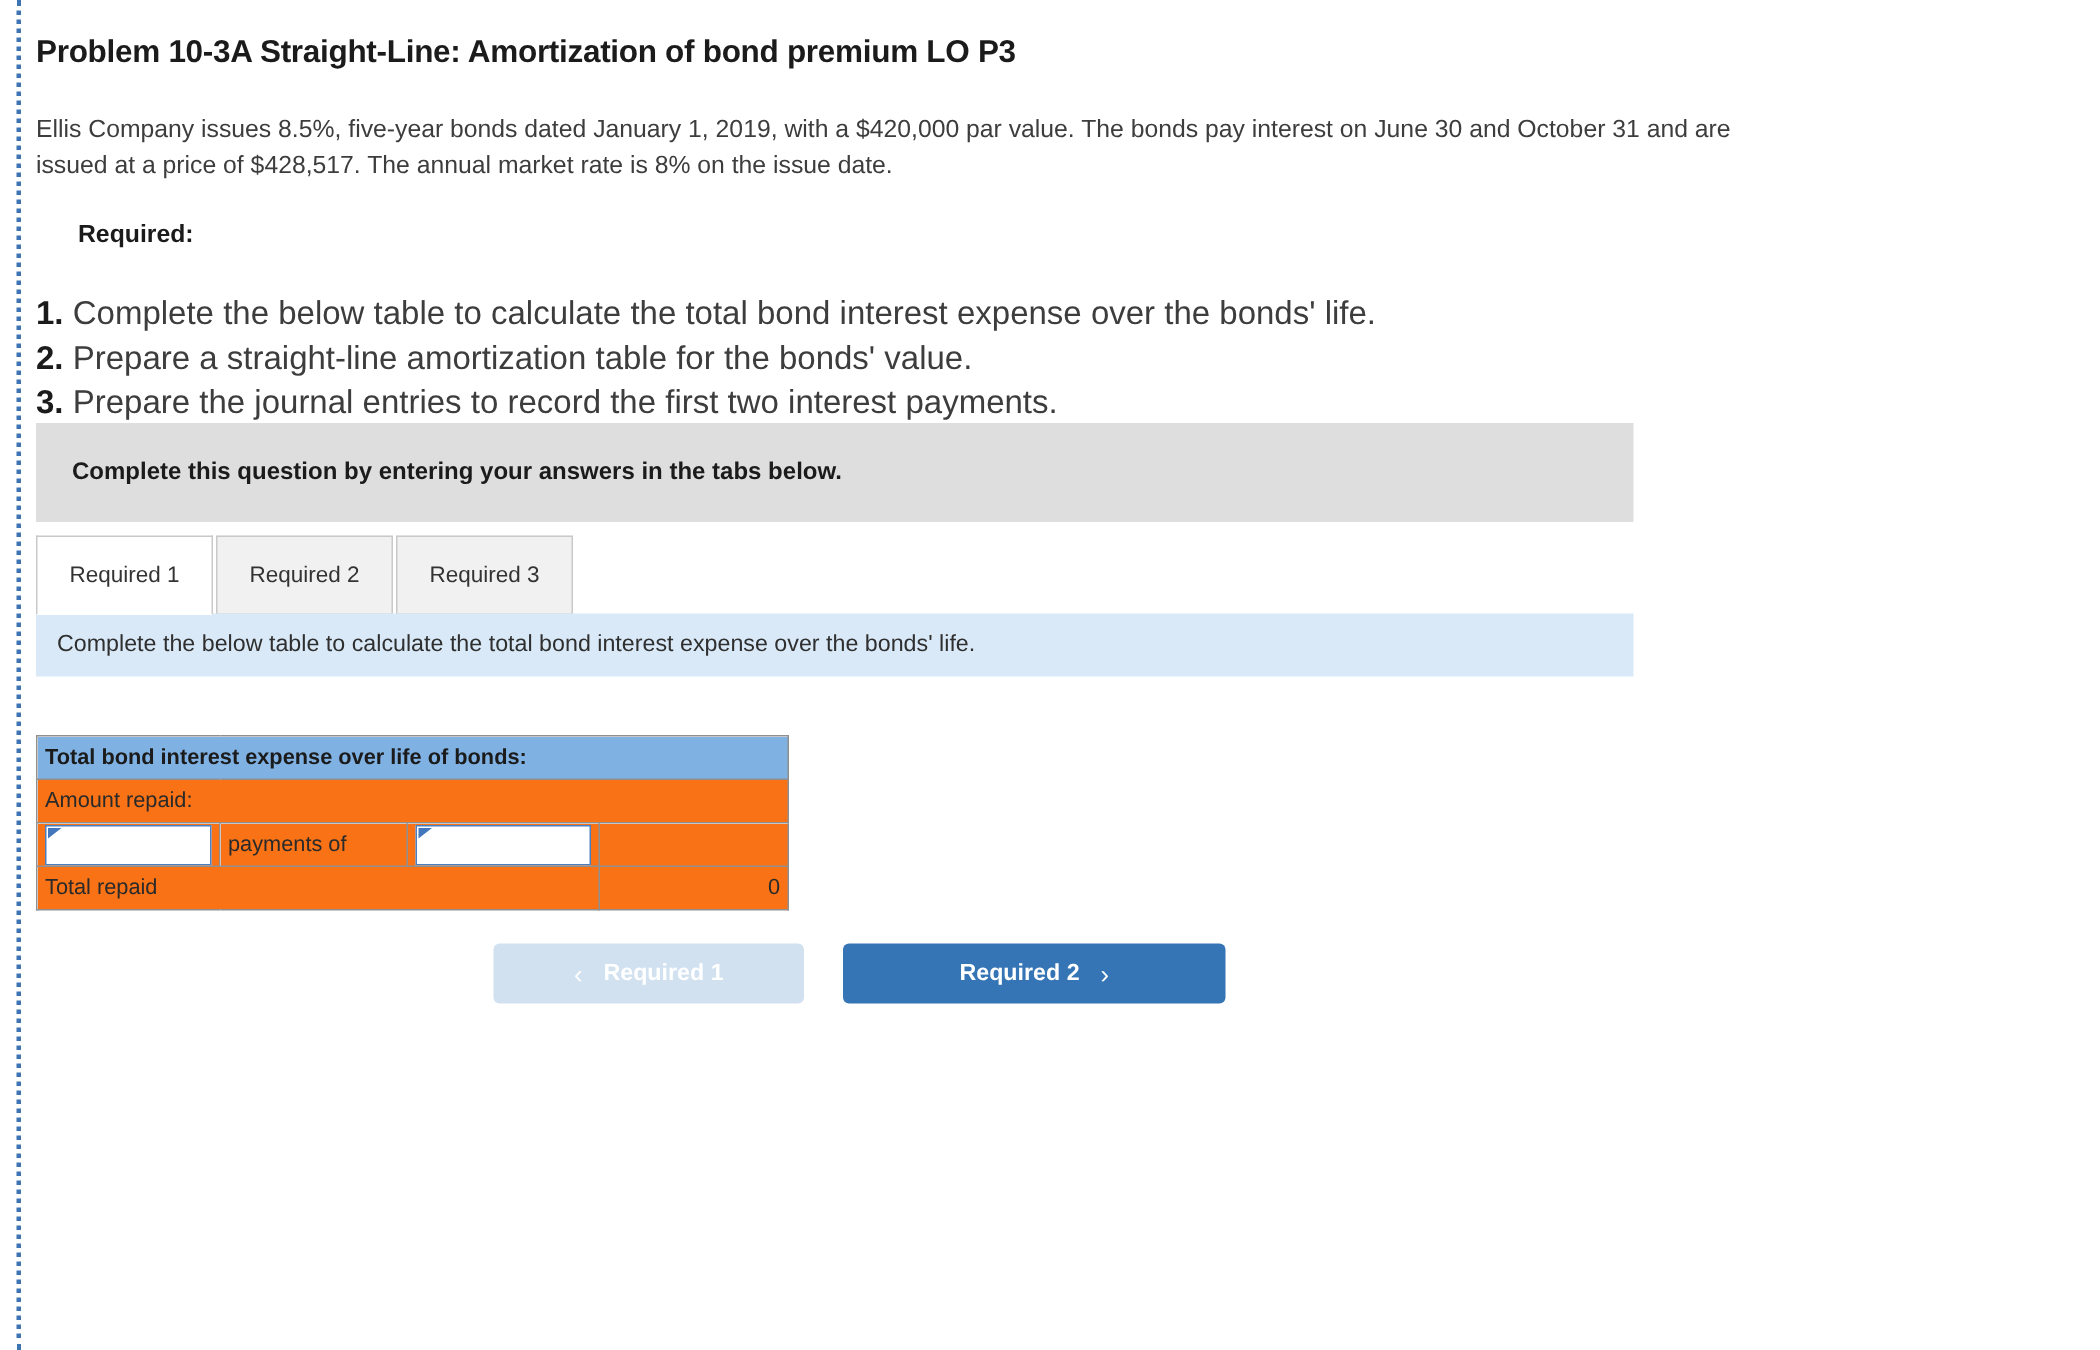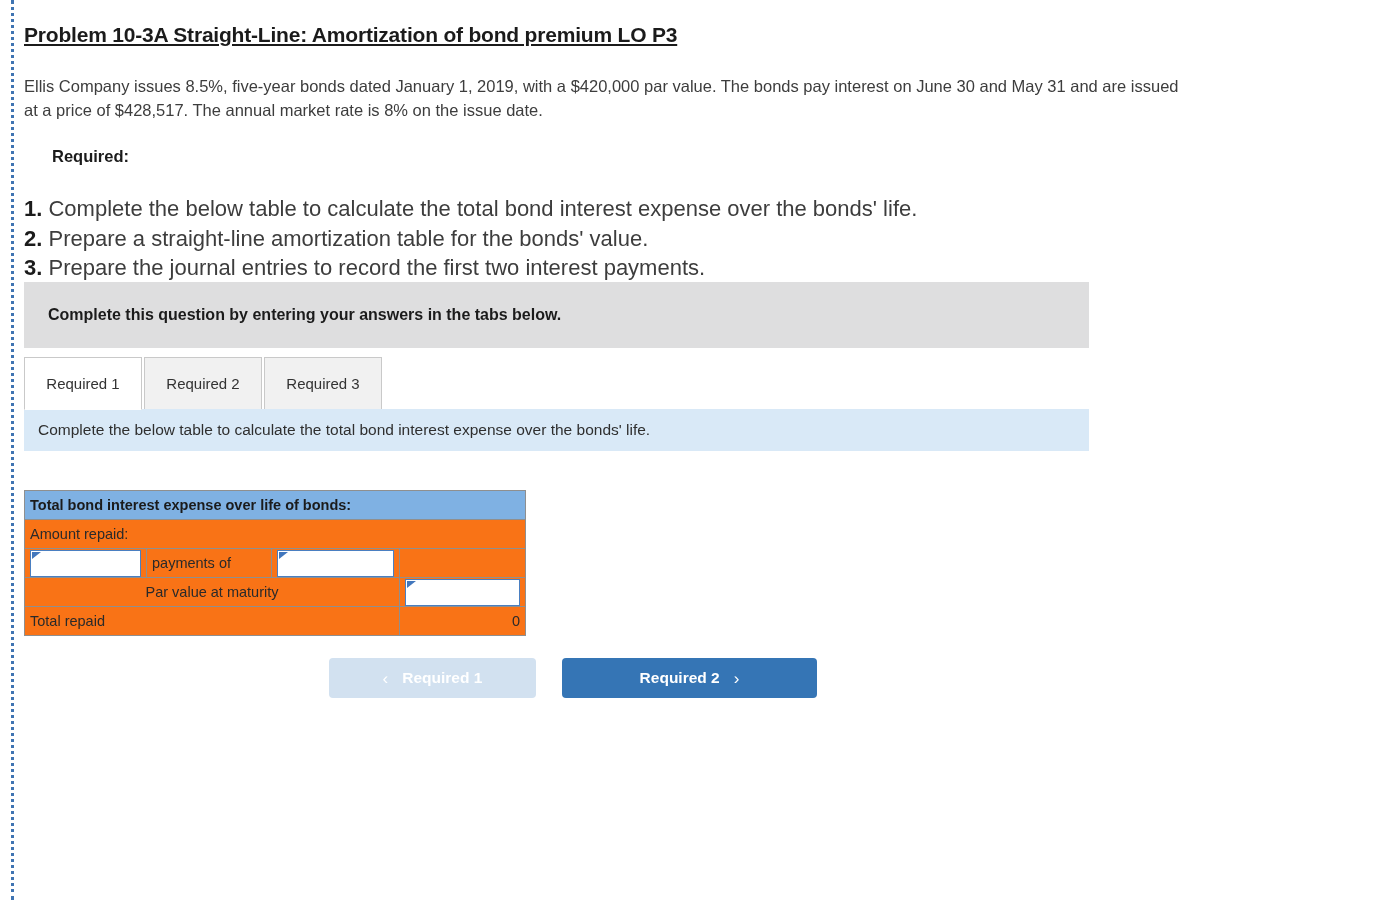--- a/index.html
+++ b/index.html
@@ -29,21 +29,20 @@
     width: 1370px;
   }
 
   h1.problem-title {
     font-size: 21px;
     font-weight: bold;
     color: #1b1b1b;
     letter-spacing: -0.2px;
     margin: 22px 0 0 0;
     line-height: 1.2;
-    text-decoration: underline;
   }
 
   .problem-body {
     font-size: 16.5px;
     line-height: 1.42;
     color: #3d3d3d;
     margin-top: 28px;
     max-width: 1165px;
   }
 
@@ -220,21 +219,21 @@
 <body>
 
 <div class="page">
 
   <div class="left-rule"></div>
 
   <div class="content">
 
     <h1 class="problem-title">Problem 10-3A Straight-Line: Amortization of bond premium LO P3</h1>
 
-    <div class="problem-body">Ellis Company issues 8.5%, five-year bonds dated January 1, 2019, with a $420,000 par value. The bonds pay interest on June 30 and May 31 and are issued at a price of $428,517. The annual market rate is 8% on the issue date.</div>
+    <div class="problem-body">Ellis Company issues 8.5%, five-year bonds dated January 1, 2019, with a $420,000 par value. The bonds pay interest on June 30 and October 31 and are issued at a price of $428,517. The annual market rate is 8% on the issue date.</div>
 
     <div class="required-label">Required:</div>
 
     <div class="req-list">
       <div>
         <span class="num">1.</span>
         <span>Complete the below table to calculate the total bond interest expense over the bonds' life.</span>
       </div>
       <div>
         <span class="num">2.</span>
@@ -285,26 +284,20 @@
             <td class="pad0">
               <span class="inbox"></span>
             </td>
             <td>payments of</td>
             <td class="pad0">
               <span class="inbox"></span>
             </td>
             <td></td>
           </tr>
           <tr>
-            <td class="ctr" colspan="3">Par value at maturity</td>
-            <td class="pad0">
-              <span class="inbox"></span>
-            </td>
-          </tr>
-          <tr>
             <td colspan="3">Total repaid</td>
             <td class="num">0</td>
           </tr>
         </tbody>
       </table>
     </div>
 
     <div class="navrow">
       <div class="btn btn-prev">
         <span class="chev">‹</span>

